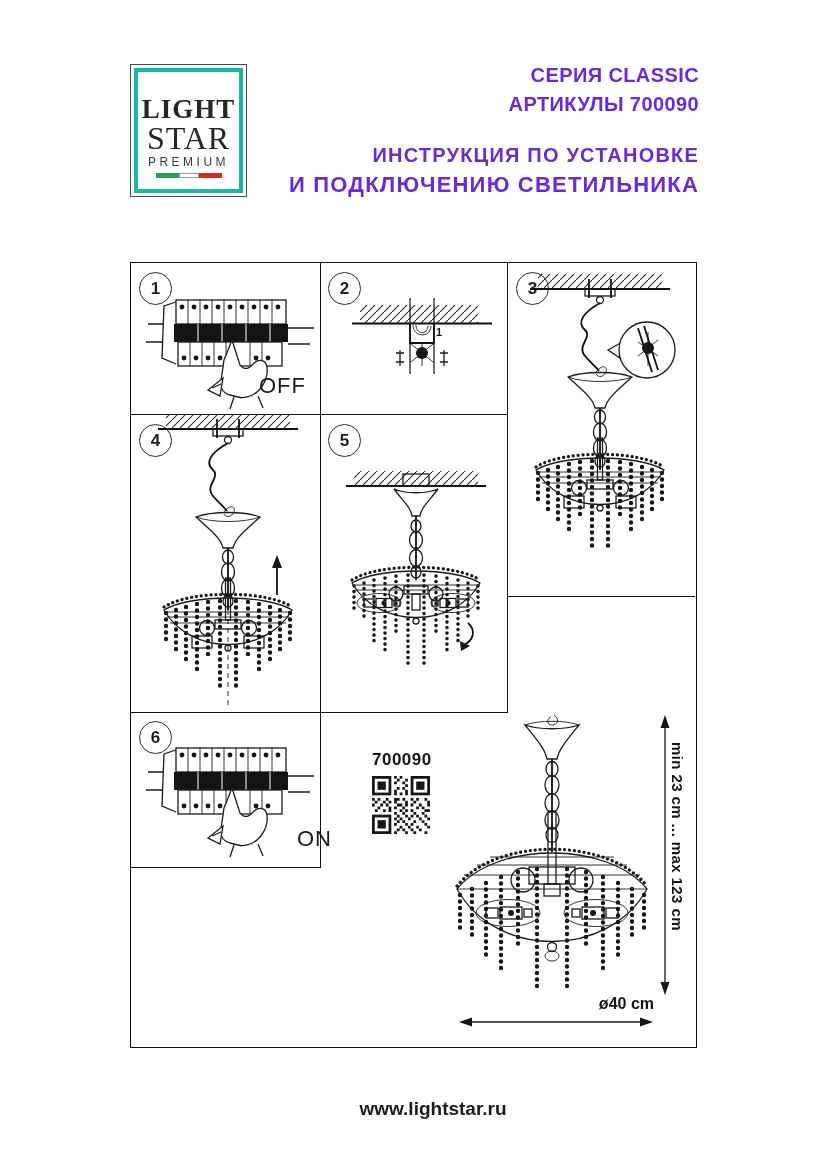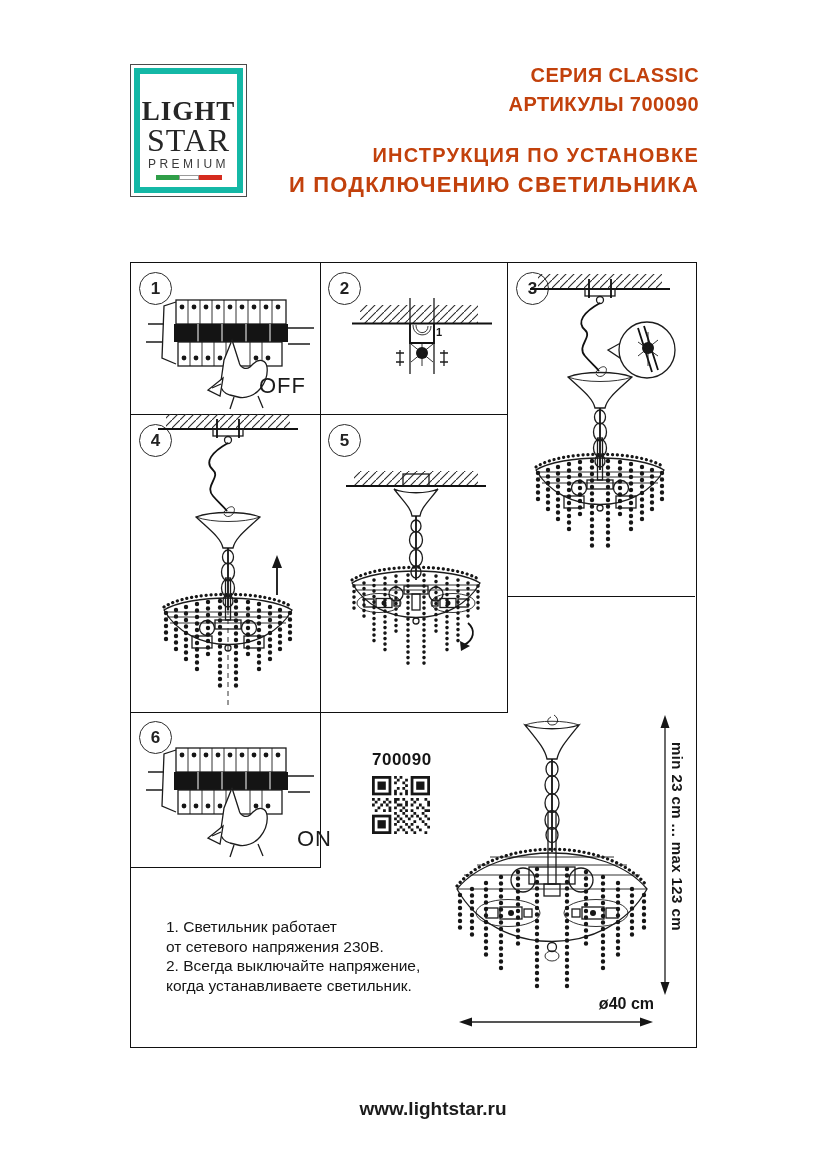--- a/index.html
+++ b/index.html
@@ -1,34 +1,34 @@
 <!DOCTYPE html>
 <html><head>
 <meta charset="utf-8">
 <style>
   html,body{margin:0;padding:0;background:#e8e8e8;}
   .page{position:relative;width:826px;height:1169px;background:#ffffff;margin:0 auto;
         font-family:"Liberation Sans", sans-serif;color:#1a1a1a;overflow:hidden;}
   .abs{position:absolute;}
   
   .logo-box{left:130px;top:64px;width:115px;height:131px;border:1.3px solid #4a4a4a;}
-  .logo-inner{position:absolute;left:3px;top:3px;right:3px;bottom:3px;border:6px solid #14b8a6;
+  .logo-inner{position:absolute;left:3px;top:3px;right:3px;bottom:3px;border:4px solid #14b8a6;
               text-align:center;}
   .logo-light{position:absolute;left:0;right:0;top:24px;font-family:"Liberation Serif",serif;
               font-weight:700;font-size:27px;letter-spacing:1px;color:#262626;line-height:1;}
   .logo-star{position:absolute;left:0;right:0;top:50px;font-family:"Liberation Serif",serif;
              font-weight:400;font-size:32px;letter-spacing:1px;color:#262626;line-height:1;}
   .logo-premium{position:absolute;left:0;right:0;top:84px;font-size:12px;letter-spacing:3.5px;
                 color:#3a3a3a;line-height:1;}
   .logo-flag{position:absolute;left:50%;top:101px;width:66px;height:5px;margin-left:-33px;display:flex;}
   .fg{flex:1;background:#2f9e48;}
   .fw{flex:0 0 20px;background:#ffffff;border:1px solid #9a9a9a;box-sizing:border-box;}
   .fr{flex:1;background:#d52b1e;}
   
-  .hdr{right:127px;text-align:right;font-weight:700;color:#c2410c;}
+  .hdr{right:127px;text-align:right;font-weight:700;color:#6d28d9;}
   .hdr-series{top:64px;font-size:20px;letter-spacing:0.4px;}
   .hdr-articles{top:93px;font-size:20px;letter-spacing:0.4px;}
   .hdr-t1{top:144px;font-size:20px;letter-spacing:1.2px;}
   .hdr-t2{top:172px;font-size:22px;letter-spacing:1.2px;}
   
   .main-box{left:130px;top:262px;width:567px;height:786px;border:1.5px solid #111;box-sizing:border-box;}
   .dv{position:absolute;background:#111;}
   
   .step-circle{width:33px;height:33px;border:1.7px solid #2b2b2b;border-radius:50%;
                display:flex;align-items:center;justify-content:center;
@@ -473,22 +473,16 @@
   </svg>
   <div class="abs dim-v">min 23 cm ... max 123 cm</div>
 
   <div class="abs dim-h">ø40 cm</div>
   <svg class="abs" style="left:458px;top:1014px;" width="196" height="16" viewBox="0 0 196 16">
     <path class="ln" d="M6,8 H190"></path>
     <path class="fil" d="M1,8 L14,3.5 L14,12.5 Z"></path>
     <path class="fil" d="M195,8 L182,3.5 L182,12.5 Z"></path>
   </svg>
 
-  <div class="abs notes">
-    <div>1. Светильник работает</div>
-    <div>от сетевого напряжения 230В.</div>
-    <div>2. Всегда выключайте напряжение,</div>
-    <div>когда устанавливаете светильник.</div>
-  </div>
 
   <div class="abs footer">www.lightstar.ru</div>
 
 </div>
 
 </body></html>

